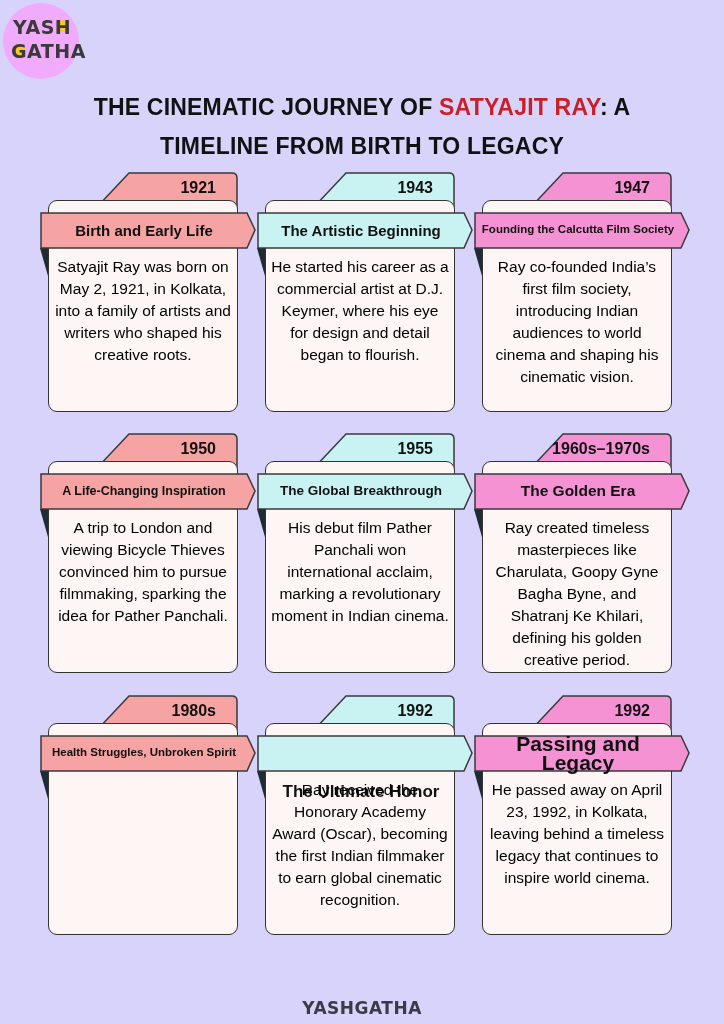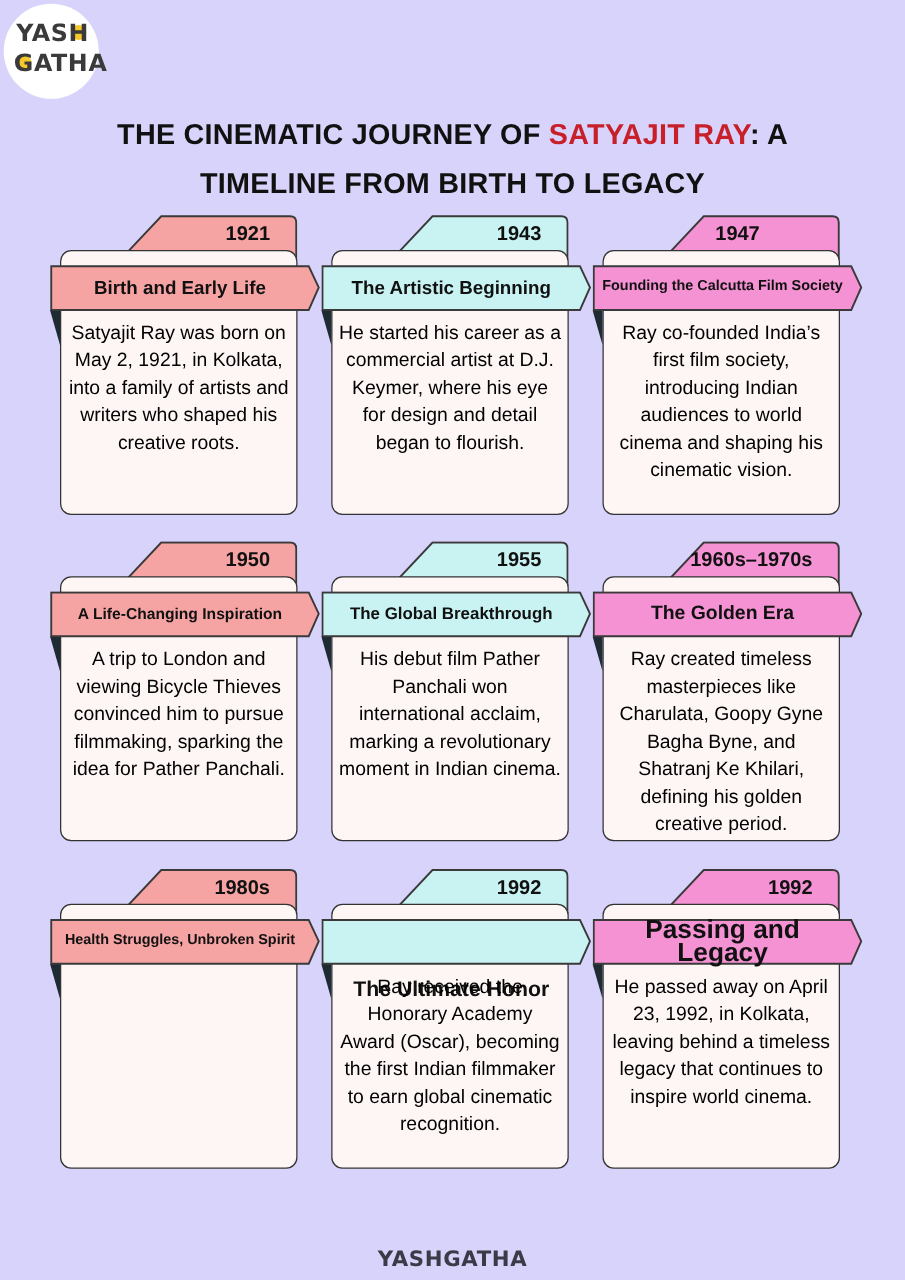--- a/index.html
+++ b/index.html
@@ -3,21 +3,21 @@
 <meta charset="utf-8">
 <style>
   html, body { margin:0; padding:0; }
   body {
     width:724px; height:1024px; position:relative; overflow:hidden;
     background:#d8d3fb;
     font-family:"Liberation Sans", sans-serif;
   }
   .logo {
     position:absolute; left:3px; top:3px; width:76px; height:76px;
-    border-radius:50%; background:#ffffff;
+    border-radius:50%; background:#f0abfc;
   }
   .logo .l1, .logo .l2 {
     position:absolute; font-family:"DejaVu Sans", sans-serif; font-weight:bold;
     font-size:19px; color:#3a3a3a; letter-spacing:0.5px;
   }
   .logo .l1 { left:10px; top:13px; }
   .logo .l2 { left:8px; top:37px; }
   .logo .hl { position:relative; }
   .logo .hl::before {
     content:""; position:absolute; width:12px; height:12px; border-radius:50%;
@@ -100,21 +100,21 @@
     <svg class="banner-svg" width="216" height="38">
       <path d="M1 1 H207 L215 18 L207 36 H1 Z" fill="#c9f3f3" stroke="#3a3a3a" stroke-width="1.5"></path>
     </svg>
     <div class="banner-text" style="font-size:15px;line-height:19px;">The Artistic Beginning</div>
     <div class="desc">He started his career as a commercial artist at D.J. Keymer, where his eye for design and detail began to flourish.</div>
   </div>
     <div class="card" style="left: 474px; top: 172px;">
     <svg class="tab-border" width="142" height="36">
       <path d="M33 1 H136 Q141 1 141 6 V35 H1 Z" fill="#f592d4" stroke="#3a3a3a" stroke-width="1.5"></path>
     </svg>
-    <span class="tab-year" style="left:56px;width:120px;text-align:center;right:auto;">1947</span>
+    <span class="tab-year" style="left:56px;width:120px;text-align:right;right:auto;">1947</span>
     <div class="body"></div>
     <svg class="fold-svg" width="12" height="30">
       <path d="M0 0 H8 V28 Z" fill="#1e2b33"></path>
     </svg>
     <svg class="banner-svg" width="216" height="38">
       <path d="M1 1 H207 L215 18 L207 36 H1 Z" fill="#f592d4" stroke="#3a3a3a" stroke-width="1.5"></path>
     </svg>
     <div class="banner-text" style="font-size:11.5px;line-height:15.5px;">Founding the Calcutta Film Society</div>
     <div class="desc">Ray co-founded India’s first film society, introducing Indian audiences to world cinema and shaping his cinematic vision.</div>
   </div>

